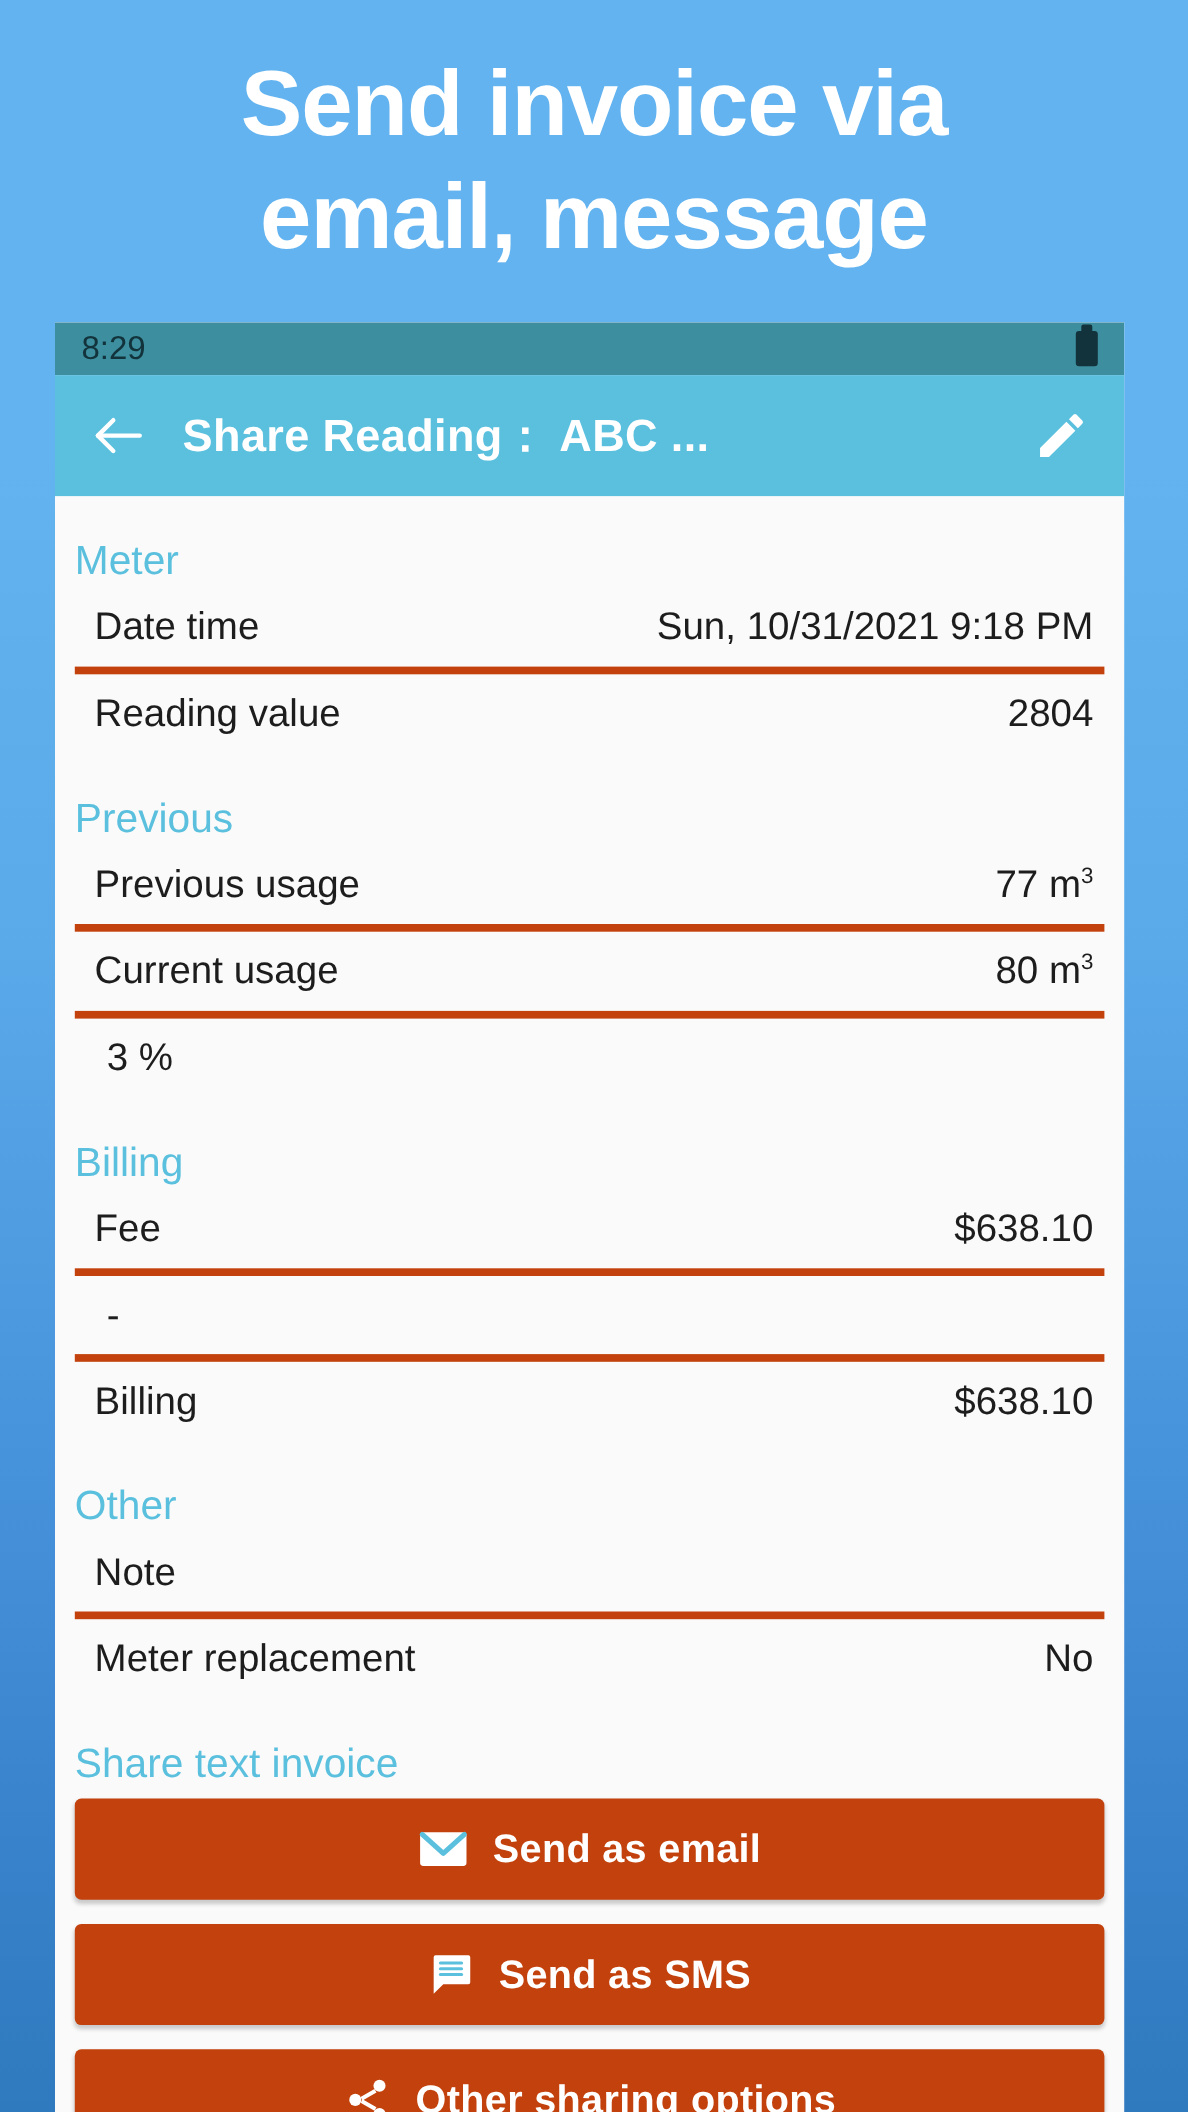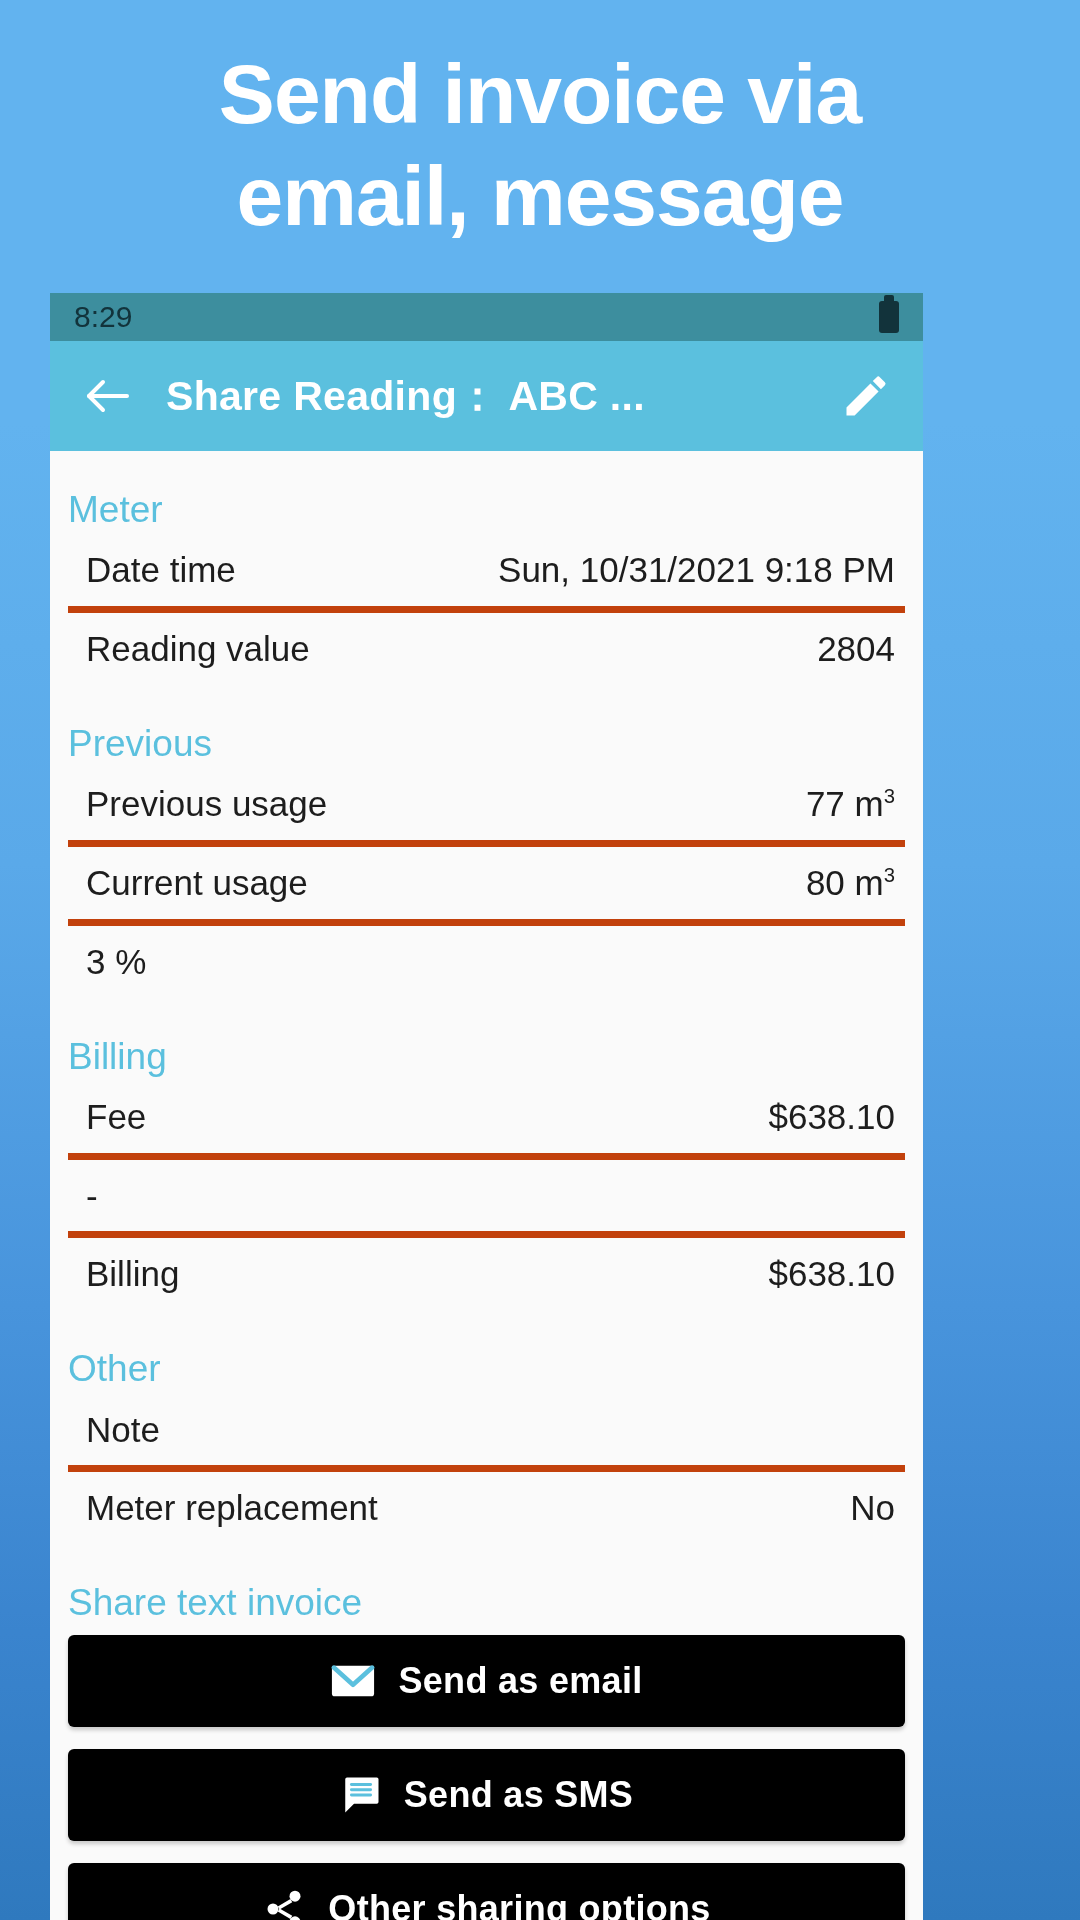--- a/index.html
+++ b/index.html
@@ -38,21 +38,21 @@
     line-height:1.22;
     letter-spacing:-1px;
     white-space:nowrap;
   }
 
   
   .phone {
     position:absolute;
     left:50px;
     top:293px;
-    width:873px;
+    width:972px;
     bottom:0;
     background:#fafafa;
     overflow:hidden;
   }
 
   
   .statusbar {
     height:48px;
     background:#3d8e9e;
     display:flex;
@@ -136,33 +136,34 @@
     color:#1d1d1d;
     font-size:35px;
     line-height:1.25;
   }
   .row-value {
     color:#1d1d1d;
     font-size:35px;
     text-align:right;
     line-height:1.25;
     white-space:nowrap;
+    margin-left:11px;
   }
   .row-value sup {
     font-size:0.58em;
     vertical-align:super;
     line-height:0;
   }
 
   
   .buttons {
     padding:8px 18px 0 18px;
   }
   .btn {
-    background:#000000;
+    background:#c2410c;
     border-radius:6px;
     height:92px;
     margin-bottom:22px;
     display:flex;
     align-items:center;
     justify-content:center;
     gap:22px;
     box-shadow:0 3px 4px rgba(0,0,0,0.20);
   }
   .btn-label {

